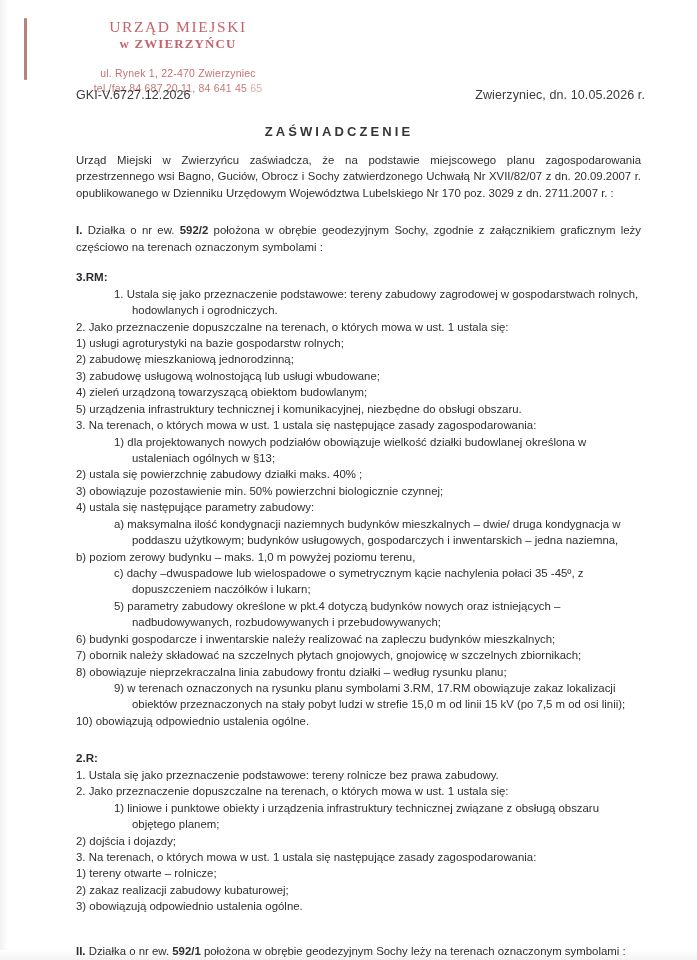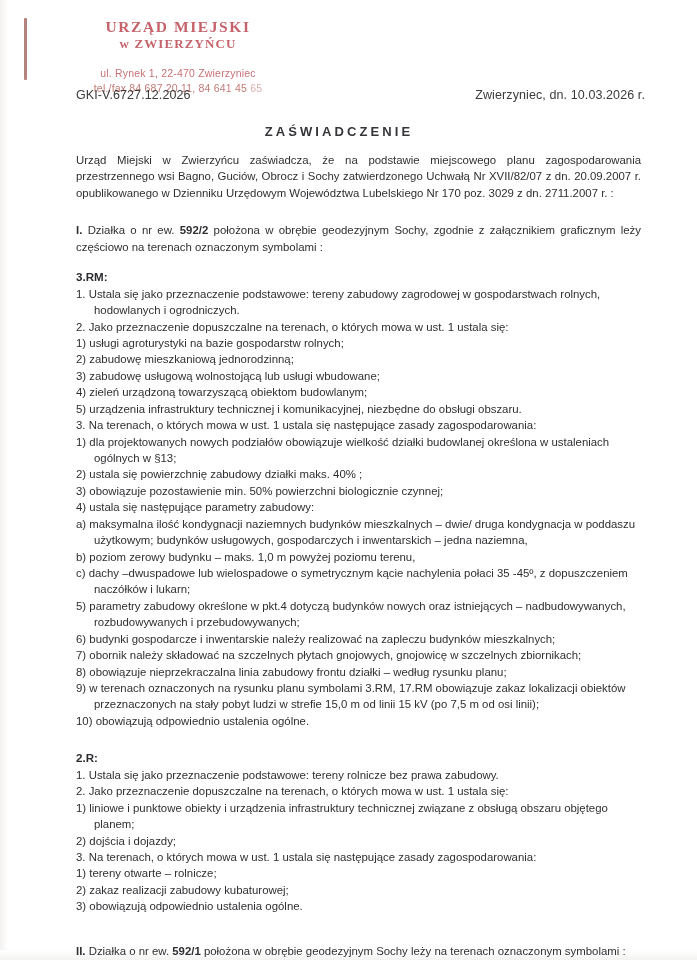--- a/index.html
+++ b/index.html
@@ -51,21 +51,21 @@
     left: 58px;
     top: 17px;
     width: 240px;
     color: #c4656b;
     text-align: center;
     line-height: 1.25;
     opacity: .92;
   }
   .stamp .l1 {
     font-family: "Liberation Serif", serif;
-    font-weight: bold;
+    font-weight: normal;
     font-size: 15.5px;
     letter-spacing: 1.6px;
     color: #c0565f;
   }
   .stamp .l2 {
     font-family: "Liberation Serif", serif;
     font-weight: bold;
     font-size: 13px;
     letter-spacing: 1.1px;
     color: #c0565f;
@@ -144,20 +144,21 @@
     font-size: 11.6px;
     color: #2b2b30;
   }
   .item {
     margin: 0;
     padding: 0;
   }
   .item.ind {
     padding-left: 18px;
     text-indent: -18px;
+    margin-left: 38px;
   }
   b, .b { font-weight: bold; }
 </style>
 </head>
 <body>
 
 <div class="page">
 
   <div class="scan-edge-left"></div>
   <div class="scan-edge-bottom"></div>
@@ -165,21 +166,21 @@
   <div class="margin-mark"></div>
 
   <div class="stamp">
     <div class="l1">URZĄD MIEJSKI</div>
     <div class="l2">w ZWIERZYŃCU</div>
     <div class="l3">ul. Rynek 1, 22-470 Zwierzyniec</div>
     <div class="l4"><span>tel./fax 84 687 20 11, 84 641 45 </span><span class="faded">65</span></div>
   </div>
 
   <div class="ref-no">GKI-V.6727.12.2026</div>
-  <div class="place-date">Zwierzyniec, dn. 10.03.2026 r.</div>
+  <div class="place-date">Zwierzyniec, dn. 10.05.2026 r.</div>
 
   <div class="doc-title">ZAŚWIADCZENIE</div>
 
   <div class="body">
 
     <div class="p just">Urząd Miejski w Zwierzyńcu zaświadcza, że na podstawie miejscowego planu zagospodarowania przestrzennego wsi Bagno, Guciów, Obrocz i Sochy zatwierdzonego Uchwałą Nr XVII/82/07 z dn. 20.09.2007 r. opublikowanego w Dzienniku Urzędowym Województwa Lubelskiego Nr 170 poz. 3029 z dn. 2711.2007 r. :</div>
 
     <div class="gap-l"></div>
 
     <div class="p just"><b>I.</b><span> Działka o nr ew. </span><b>592/2</b><span> położona w obrębie geodezyjnym Sochy, zgodnie  z załącznikiem graficznym leży częściowo na terenach oznaczonym symbolami :</span></div>

